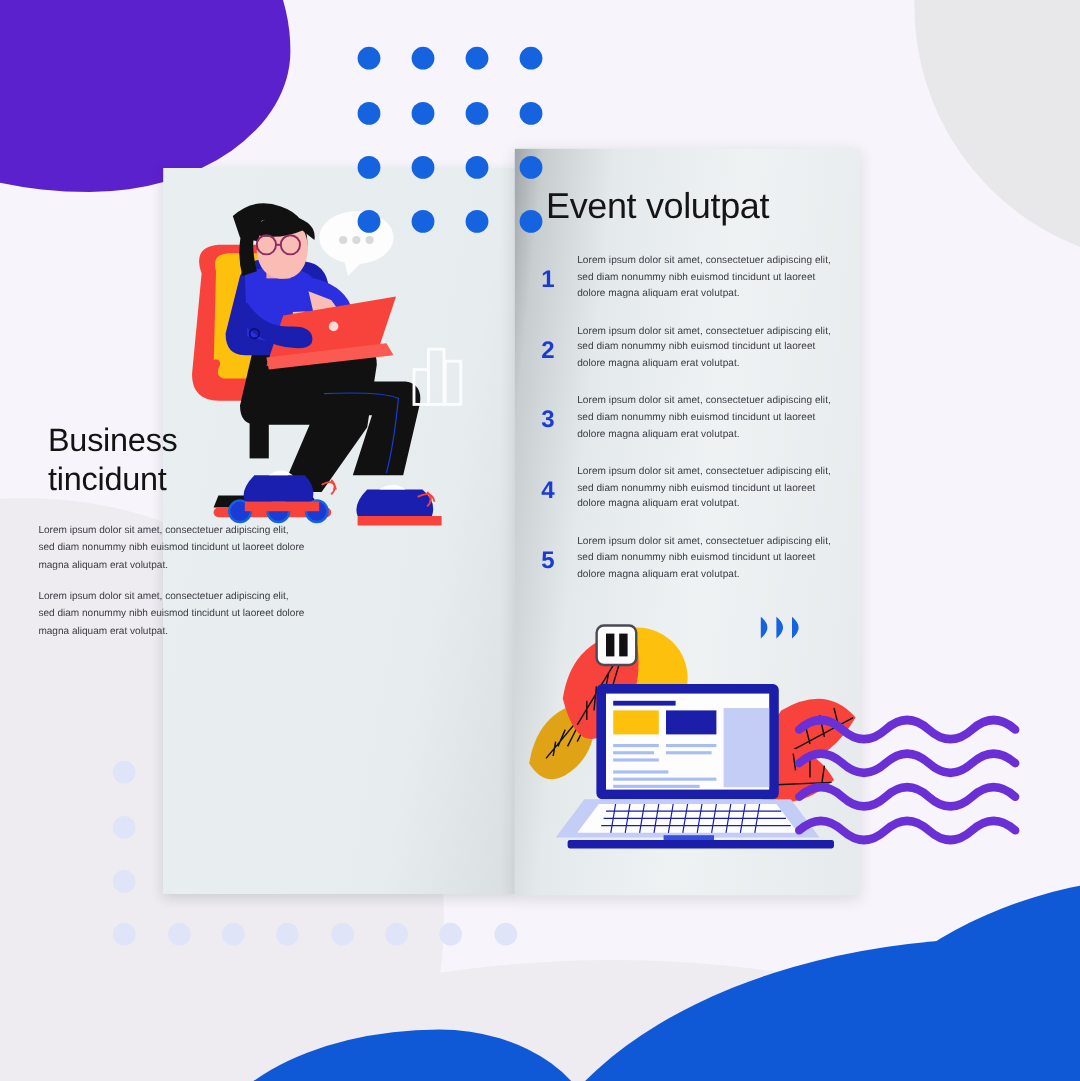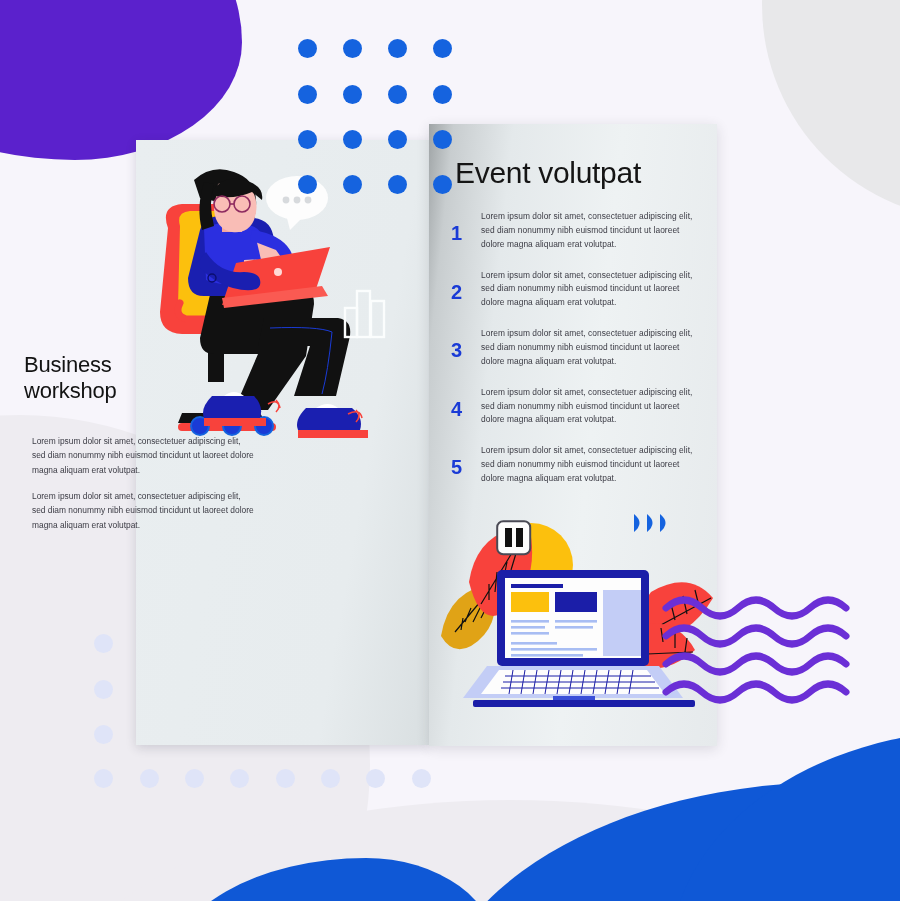--- a/index.html
+++ b/index.html
@@ -134,22 +134,22 @@
   .prog-text {
     font-size: 8.4px;
     line-height: 1.65;
     color: #3b3b44;
     letter-spacing: .05px;
   }
 
   
   .biz-title {
     position: absolute;
-    left: 24px; top: 352px;
-    font-size: 22px;
+    left: 40px; top: 352px;
+    font-size: 27px;
     line-height: 1.17;
     font-weight: 400;
     color: #131313;
     letter-spacing: -.2px;
   }
   .biz-para {
     position: absolute;
     left: 32px;
     width: 222px;
     font-size: 8.4px;
@@ -264,21 +264,21 @@
   <div class="chart-wm">
     <svg width="42" height="50" viewBox="0 0 42 50">
       <rect x="1" y="19" width="12" height="29" fill="none" stroke="#fbfdfd" stroke-width="2.4"></rect>
       <rect x="13" y="2" width="13" height="46" fill="none" stroke="#fbfdfd" stroke-width="2.4"></rect>
       <rect x="27" y="12" width="13" height="36" fill="none" stroke="#fbfdfd" stroke-width="2.4"></rect>
     </svg>
   </div>
 
   <div class="biz-title">
     <div>Business</div>
-    <div>workshop</div>
+    <div>tincidunt</div>
   </div>
   <div class="biz-para p1">Lorem ipsum dolor sit amet, consectetuer adipiscing elit, sed diam nonummy nibh euismod tincidunt ut laoreet dolore magna aliquam erat volutpat.</div>
   <div class="biz-para p2">Lorem ipsum dolor sit amet, consectetuer adipiscing elit, sed diam nonummy nibh euismod tincidunt ut laoreet dolore magna aliquam erat volutpat.</div>
 
   <div class="panel-right">
     <div class="event-title">Event volutpat</div>
     <div class="prog-list">
       <div class="prog-item">
         <div class="prog-num">1</div>
         <div class="prog-text">Lorem ipsum dolor sit amet, consectetuer adipiscing elit, sed diam nonummy nibh euismod tincidunt ut laoreet dolore magna aliquam erat volutpat.</div>

